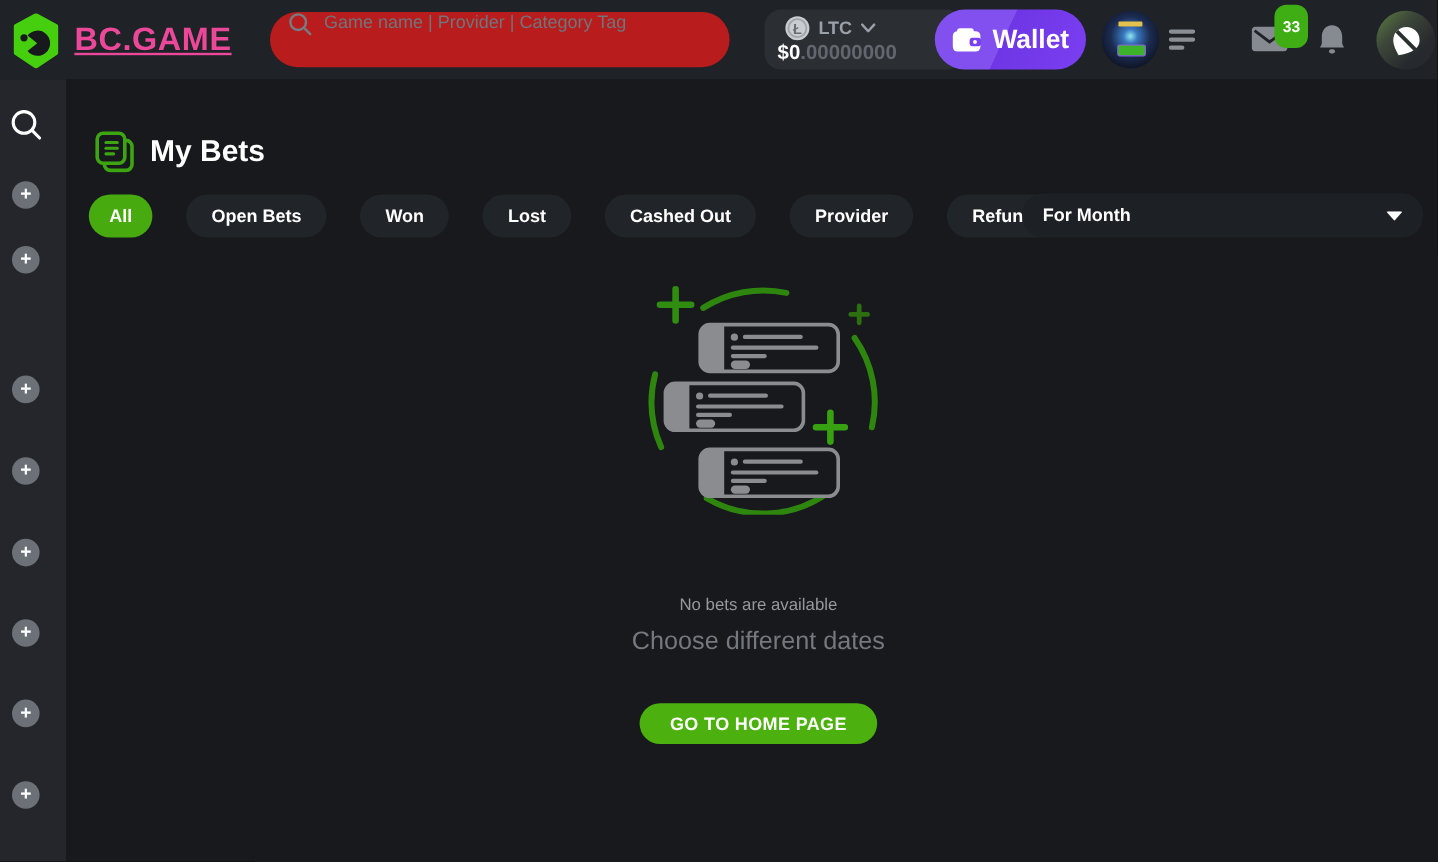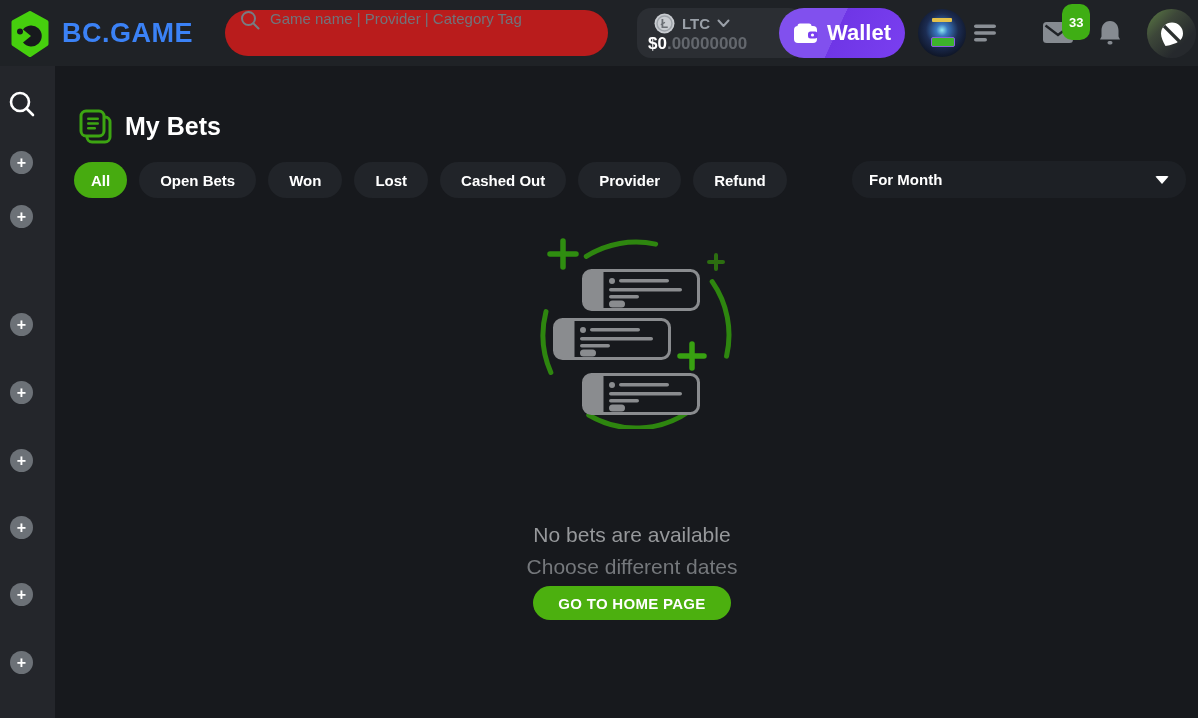--- a/index.html
+++ b/index.html
@@ -3,21 +3,21 @@
 <meta charset="utf-8">
 <style>
   * { margin:0; padding:0; box-sizing:border-box; }
   html,body { background:#0e0f11; }
   body { font-family:"Liberation Sans", sans-serif; }
   .stage { position:relative; width:1198px; height:718px; overflow:hidden; background:#17191d; }
 
   
   .header { position:absolute; top:0; left:0; width:1198px; height:66px; background:#1f2226; z-index:5; }
   .logo { position:absolute; left:10px; top:11px; width:40px; height:46px; }
-  .brand { position:absolute; left:62px; top:18px; color:#3b82f6; font-size:27px; font-weight:800; letter-spacing:.5px; }
+  .brand { position:absolute; left:62px; top:18px; color:#ec4899; font-size:27px; font-weight:800; letter-spacing:.5px;text-decoration:underline; }
   .searchbar { position:absolute; left:225px; top:10px; width:383px; height:46px; background:#b91c1c; border-radius:23px; display:flex; align-items:flex-start; padding:0 15px; gap:10px; }
   .searchbar input { flex:1; background:transparent; border:none; outline:none; color:#c6c9cd; font-size:15px; font-family:"Liberation Sans",sans-serif; }
   .searchbar input::placeholder { color:#70747b; }
 
   .currency { position:absolute; left:637px; top:8px; width:166px; height:50px; background:#2b2e33; border-radius:14px; cursor:pointer; }
   .cur-row1 { position:absolute; left:17px; top:5px; display:flex; align-items:center; gap:7px; }
   .cur-code { color:#9aa0a8; font-size:15px; font-weight:700; }
   .cur-row2 { position:absolute; left:11px; top:26px; font-size:17px; font-weight:700; }
   .cur-whole { color:#ffffff; }
   .cur-frac { color:#63676d; }
@@ -42,34 +42,34 @@
   .sidebar { position:absolute; top:66px; left:0; width:55px; height:652px; background:#24262b; z-index:4; }
   .side-search { position:absolute; left:8px; top:24px; width:28px; height:28px; cursor:pointer; }
   .plus-btn { position:absolute; left:10px; width:23px; height:23px; border-radius:50%; background:#6c7177; color:#fff;
     display:flex; align-items:center; justify-content:center; font-size:16px; font-weight:700; line-height:1; cursor:pointer; }
 
   
   .content { position:absolute; top:81px; left:55px; width:1143px; height:652px; background:#17191d; }
   .page-head { position:absolute; left:23px; top:28px; display:flex; align-items:center; gap:12px; }
   .page-title { color:#fff; font-size:25px; font-weight:800; }
 
-  .filters { position:absolute; left:19px; top:81px; display:flex; gap:12px; }
+  .filters { position:absolute; left:19px; top:81px; display:flex; gap:28px; }
   .pill { height:36px; border-radius:18px; background:#212429; color:#fff; font-size:15px; font-weight:700;
     display:flex; align-items:center; justify-content:center; padding:0 21px; cursor:pointer; white-space:nowrap; }
   .pill.active { background:#47ab10; padding:0 17px; }
 
   .period { position:absolute; left:797px; top:80px; width:334px; height:37px; background:#1d2025; border-radius:18px;
     display:flex; align-items:center; justify-content:space-between; padding:0 17px; cursor:pointer; }
   .period-label { color:#fff; font-size:15px; font-weight:700; }
   .caret-down { width:0; height:0; border-left:7px solid transparent; border-right:7px solid transparent; border-top:8px solid #fff; border-radius:2px; }
 
   .illustration { position:absolute; left:477px; top:156px; width:200px; height:192px; }
 
   .empty-wrap { position:absolute; left:327px; top:406px; width:500px; text-align:center; }
-  .empty-line1 { color:#96989b; font-size:21px; line-height:32px;margin-top:32px; }
+  .empty-line1 { color:#96989b; font-size:14px; line-height:32px; }
   .empty-line2 { color:#75787c; font-size:21px; line-height:32px; }
 
   .cta-btn { position:absolute; left:478px; top:505px; width:198px; height:34px; border-radius:17px; background:#4cb00f;
     border:none; color:#fff; font-size:15px; font-weight:700; letter-spacing:.3px; display:flex; align-items:center; justify-content:center; cursor:pointer; font-family:"Liberation Sans",sans-serif; }
 </style>
 </head>
 <body>
 
 <div class="stage">
 

